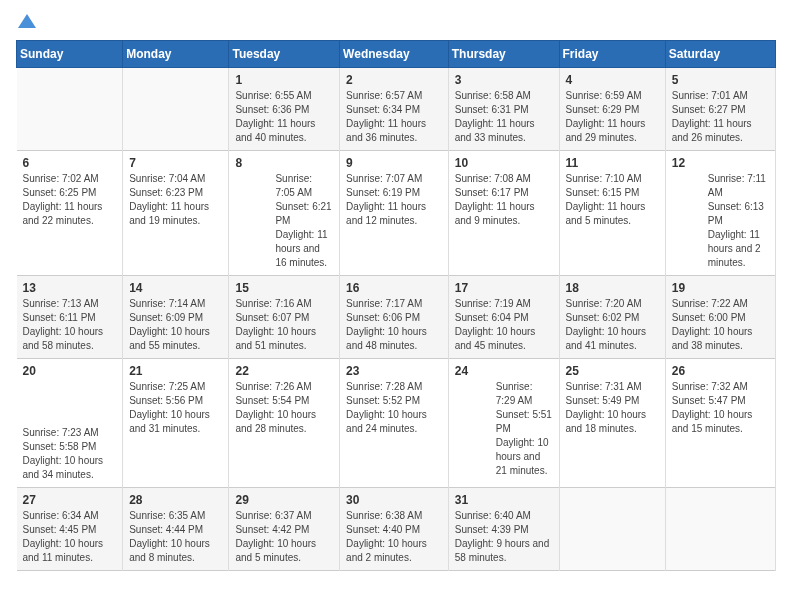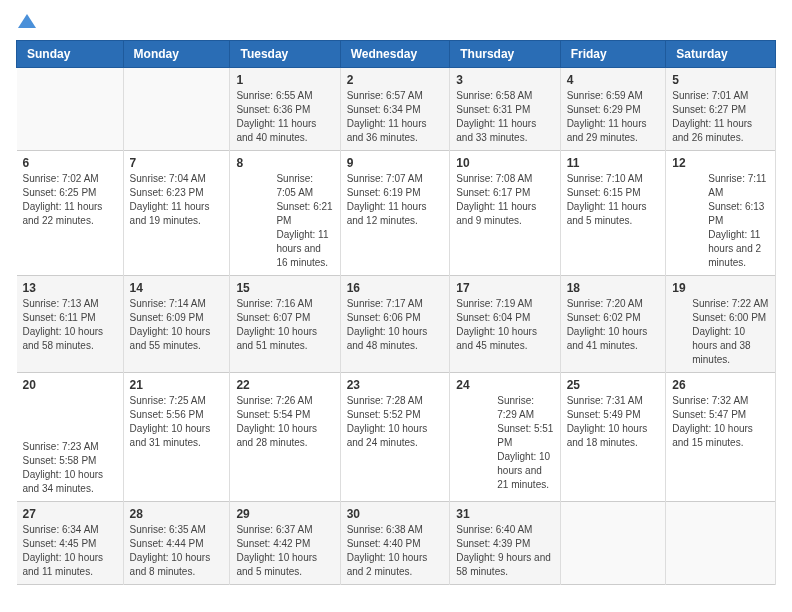--- a/index.html
+++ b/index.html
@@ -52,21 +52,21 @@
     }
     table {
       width: 100%;
       border-collapse: collapse;
       font-size: 11px;
     }
     thead tr th {
       background-color: #2a6db5;
       color: #fff;
       text-align: left;
-      padding: 6px 10px;
+      padding: 6px 3px;
       font-size: 12px;
       font-weight: bold;
       border: 1px solid #1e5a9c;
     }
     tbody tr {
       border-bottom: 1px solid #ccc;
     }
     tbody tr:nth-child(odd) {
       background-color: #f5f5f5;
     }
@@ -238,21 +238,21 @@
 Daylight: 10 hours and 45 minutes.</div>
         </td>
         <td>
           <span class="day-number">18</span>
           <div class="day-detail" style="white-space: pre-line;">Sunrise: 7:20 AM
 Sunset: 6:02 PM
 Daylight: 10 hours and 41 minutes.</div>
         </td>
         <td>
           <span class="day-number">19</span>
-          <div class="day-detail" style="white-space: pre-line; margin-left: 20px;">Sunrise: 7:22 AM
+          <div class="day-detail" style="white-space: pre-line;">Sunrise: 7:22 AM
 Sunset: 6:00 PM
 Daylight: 10 hours and 38 minutes.</div>
         </td>
       </tr>
       <tr>
         <td>
           <span class="day-number">20</span>
           <div class="day-detail" style="white-space: pre-line; margin-top: 48px;">Sunrise: 7:23 AM
 Sunset: 5:58 PM
 Daylight: 10 hours and 34 minutes.</div>

